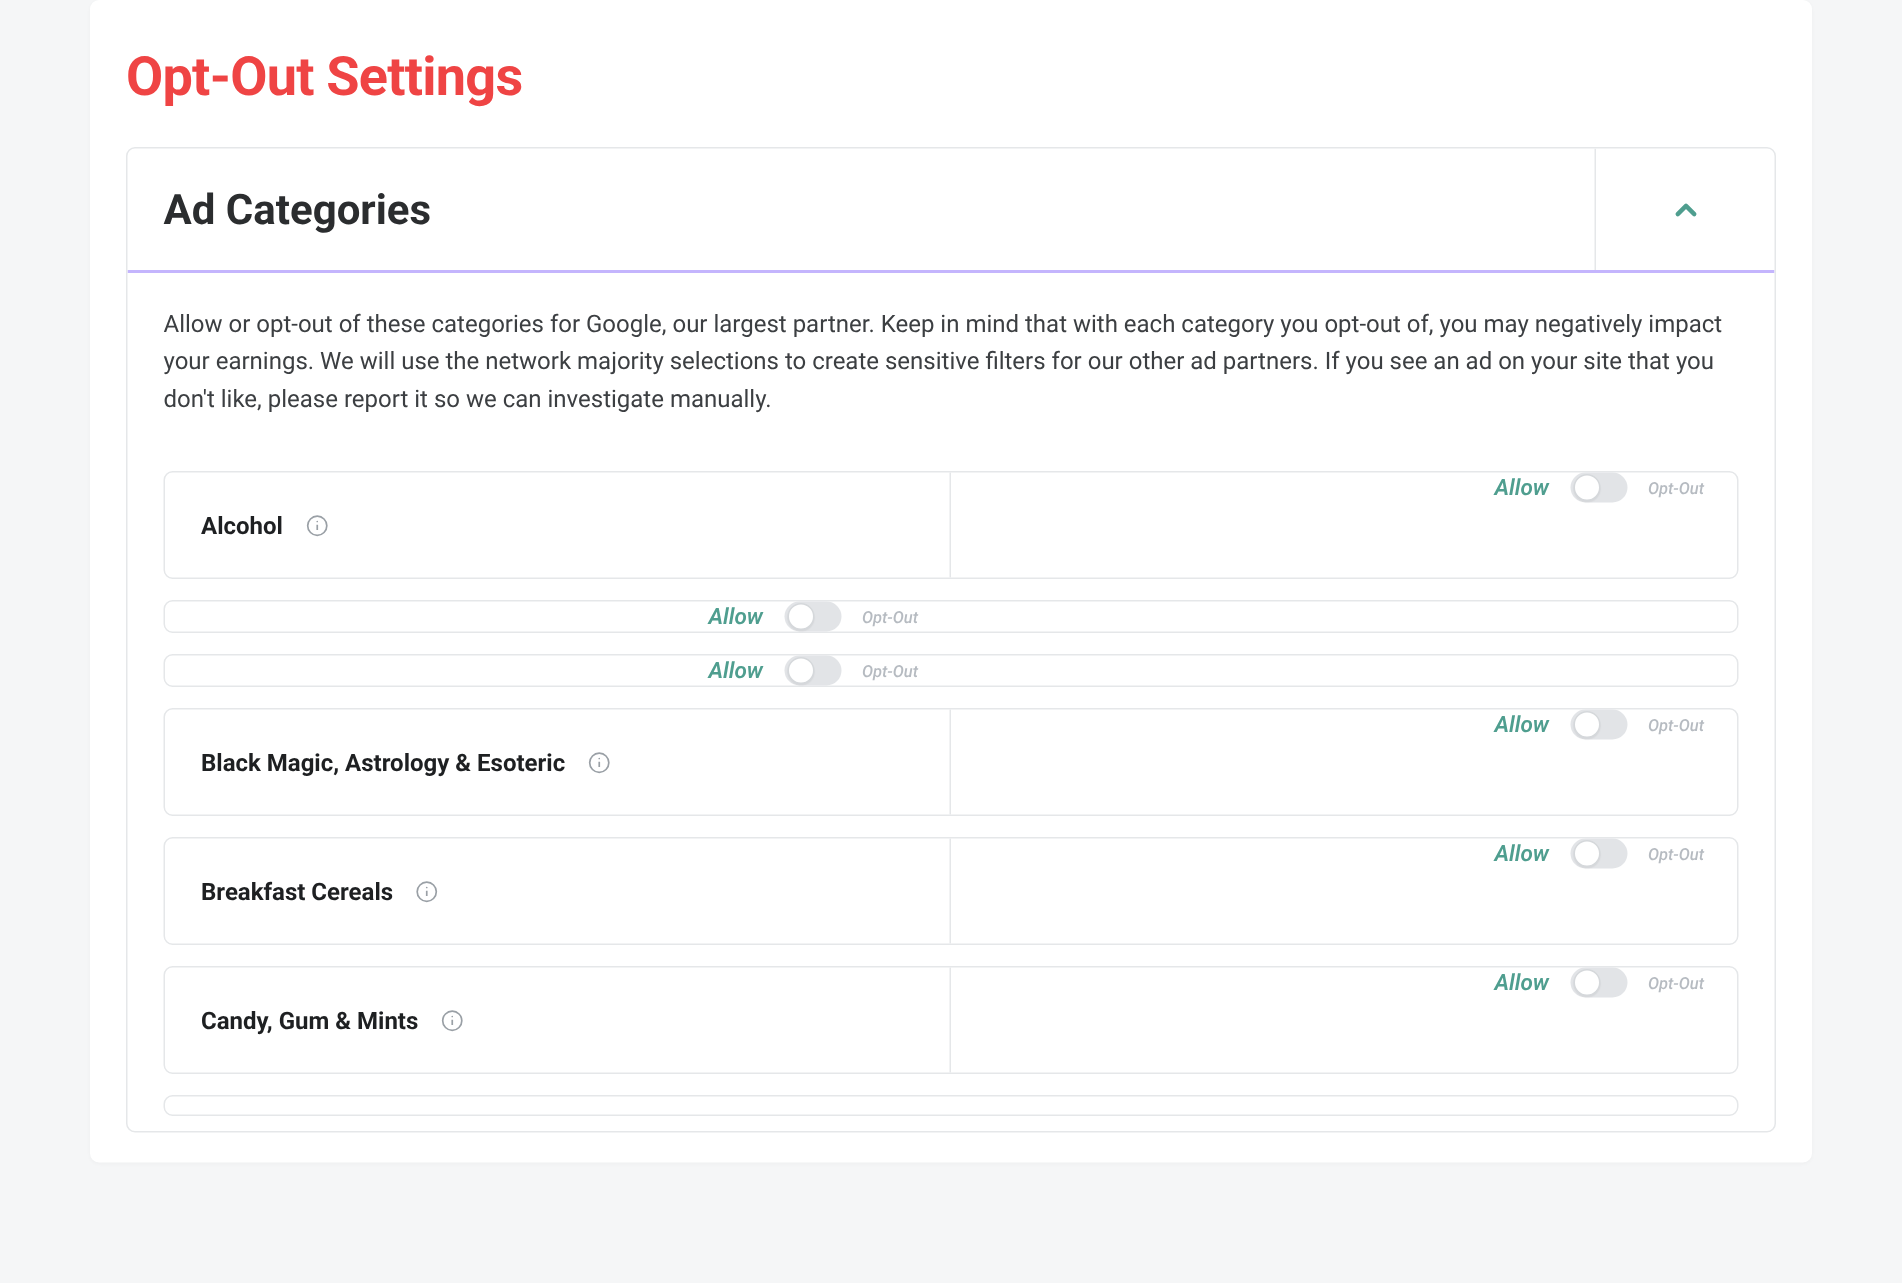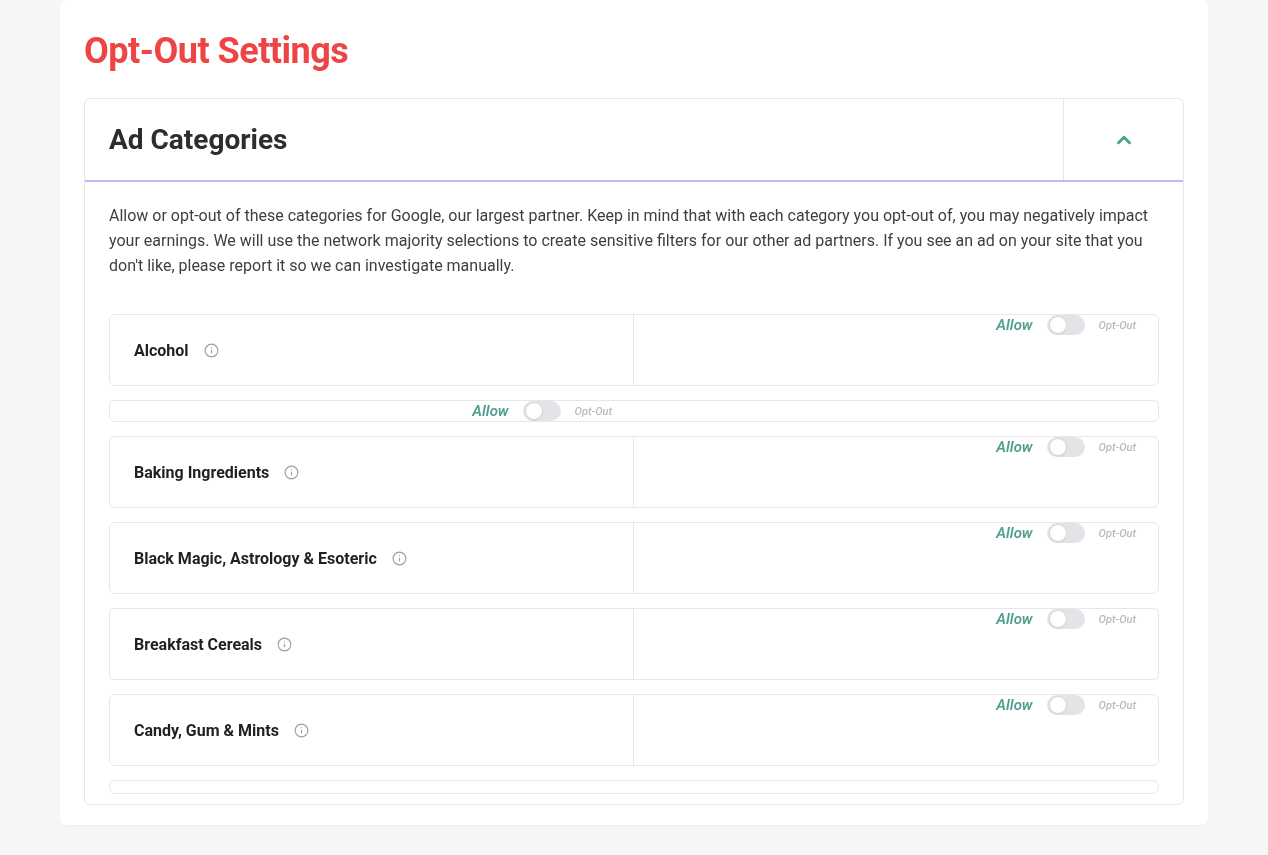--- a/index.html
+++ b/index.html
@@ -221,30 +221,20 @@
               <span class="allow-label">Allow</span>
               <div class="switch">
                 <div class="switch-track"></div>
                 <div class="switch-thumb"></div>
               </div>
               <span class="optout-label">Opt-Out</span>
             </div>
           </div>
 
           <div class="cat-row">
-            <div class="cat-left">
-              <span class="cat-name">Baking Ingredients</span>
-              <span class="info-icon">
-                <svg width="17" height="17" viewBox="0 0 24 24" fill="none" stroke="currentColor" stroke-width="1.6">
-                    <circle cx="12" cy="12" r="9"></circle>
-                    <line x1="12" y1="11" x2="12" y2="16"></line>
-                    <circle cx="12" cy="8" r="0.8" fill="currentColor" stroke="none"></circle>
-                  </svg>
-              </span>
-            </div>
             <div class="cat-right">
               <span class="allow-label">Allow</span>
               <div class="switch">
                 <div class="switch-track"></div>
                 <div class="switch-thumb"></div>
               </div>
               <span class="optout-label">Opt-Out</span>
             </div>
           </div>
 

